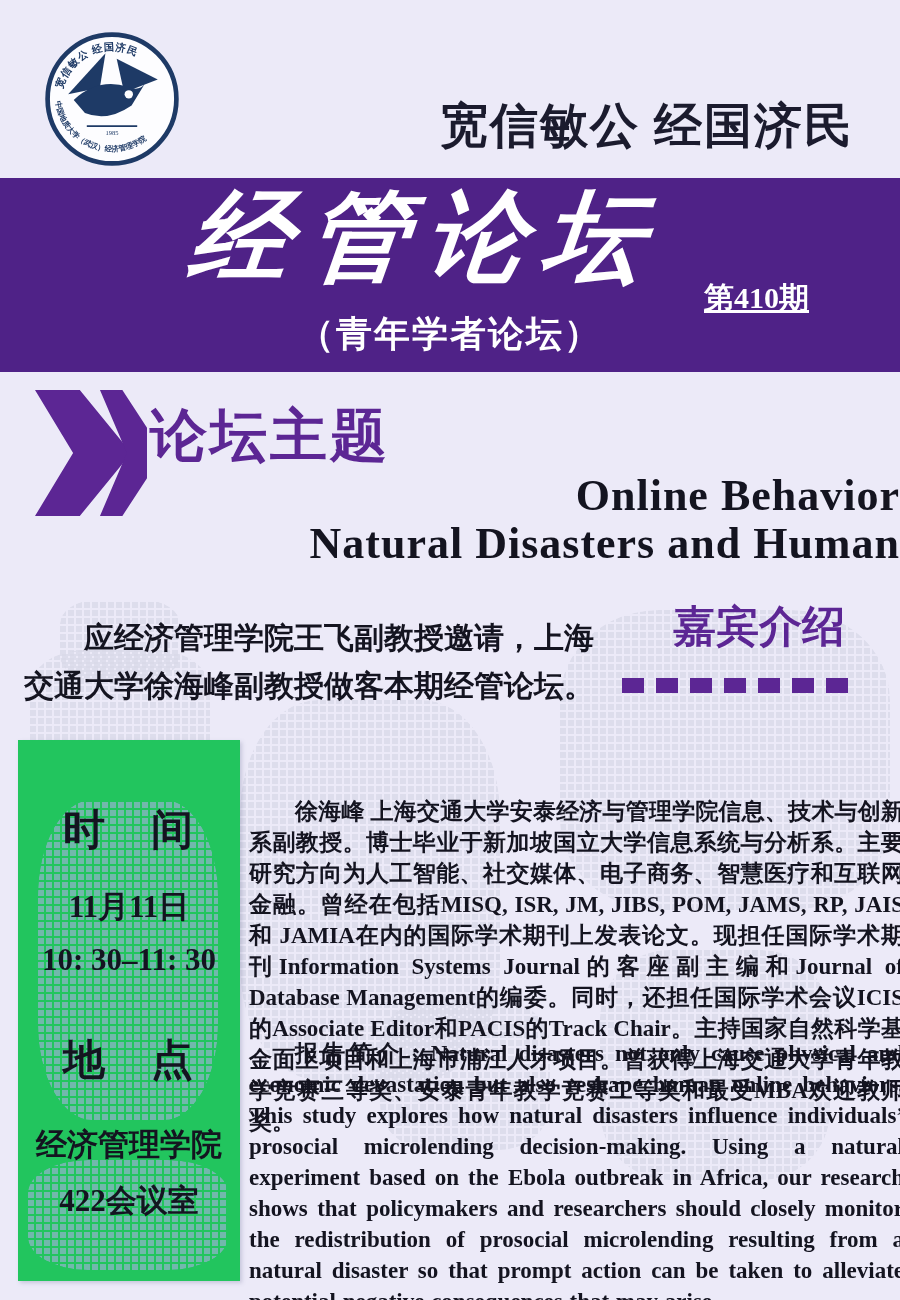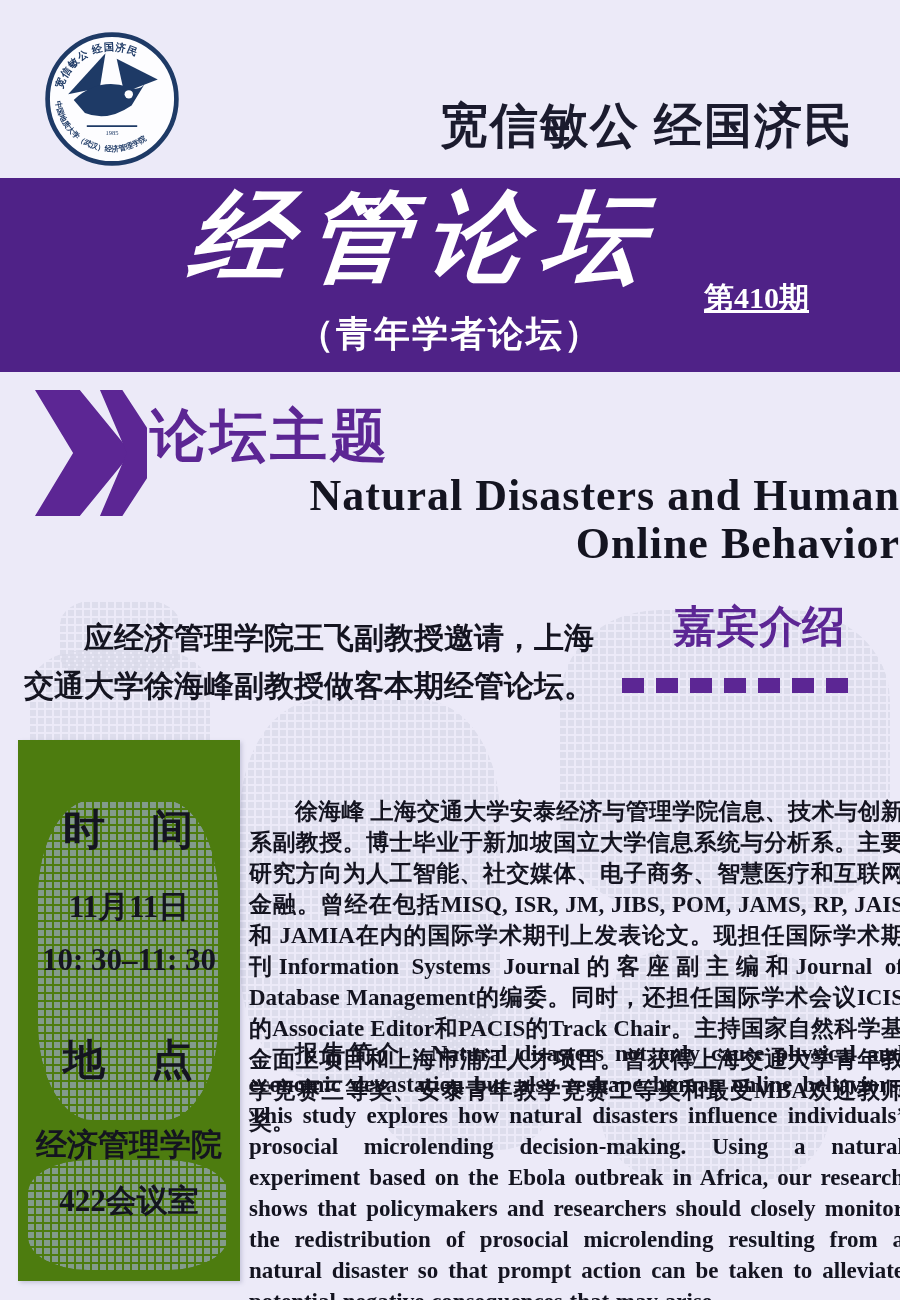--- a/index.html
+++ b/index.html
@@ -74,21 +74,21 @@
   }
   .guest-heading{
     position:absolute; left:660px; top:598px;
     font-size:43px; font-weight:bold; color:#5C2694; white-space:nowrap;margin-left:13px;
   }
   .dash-row{position:absolute; left:622px; top:678px; width:240px; display:flex; gap:12px;}
   .dash-row span{width:22px; height:15px; background:#5C2694; display:block;}
   
   .sidebar{
     position:absolute; left:18px; top:740px; width:222px; height:541px;
-    background:#4d7c0f; box-shadow:2px 2px 4px rgba(90,90,140,.25);
+    background:#22c55e; box-shadow:2px 2px 4px rgba(90,90,140,.25);
     overflow:hidden;
   }
   .sidebar .inner{position:relative; z-index:2; width:100%; text-align:center; color:#141420;}
   .sb-label{font-size:42px; font-weight:bold; letter-spacing:2px;}
   .sb-line{font-size:31px; font-weight:bold; white-space:nowrap;}
   .sb-time-label{position:absolute; left:0; top:62px; width:100%;}
   .sb-date{position:absolute; left:0; top:146px; width:100%;}
   .sb-timerange{position:absolute; left:0; top:202px; width:100%;}
   .sb-venue-label{position:absolute; left:0; top:292px; width:100%;}
   .sb-venue1{position:absolute; left:0; top:384px; width:100%;}
@@ -153,22 +153,22 @@
     <div class="issue">第410期</div>
     <div class="banner-subtitle">（青年学者论坛）</div>
   </div>
 
   <div class="chevron">
     <div class="chev-a"></div>
     <div class="chev-b"></div>
   </div>
   <div class="theme-heading z2">论坛主题</div>
   <div class="en-title z2">
+    <div>Online Behavior</div>
     <div>Natural Disasters and Human</div>
-    <div>Online Behavior</div>
   </div>
 
   <p class="invite z2">应经济管理学院王飞副教授邀请，上海交通大学徐海峰副教授做客本期经管论坛。</p>
 
   <div class="guest-heading z2">嘉宾介绍</div>
   <div class="dash-row z2">
     <span></span>
       <span></span>
       <span></span>
       <span></span>

